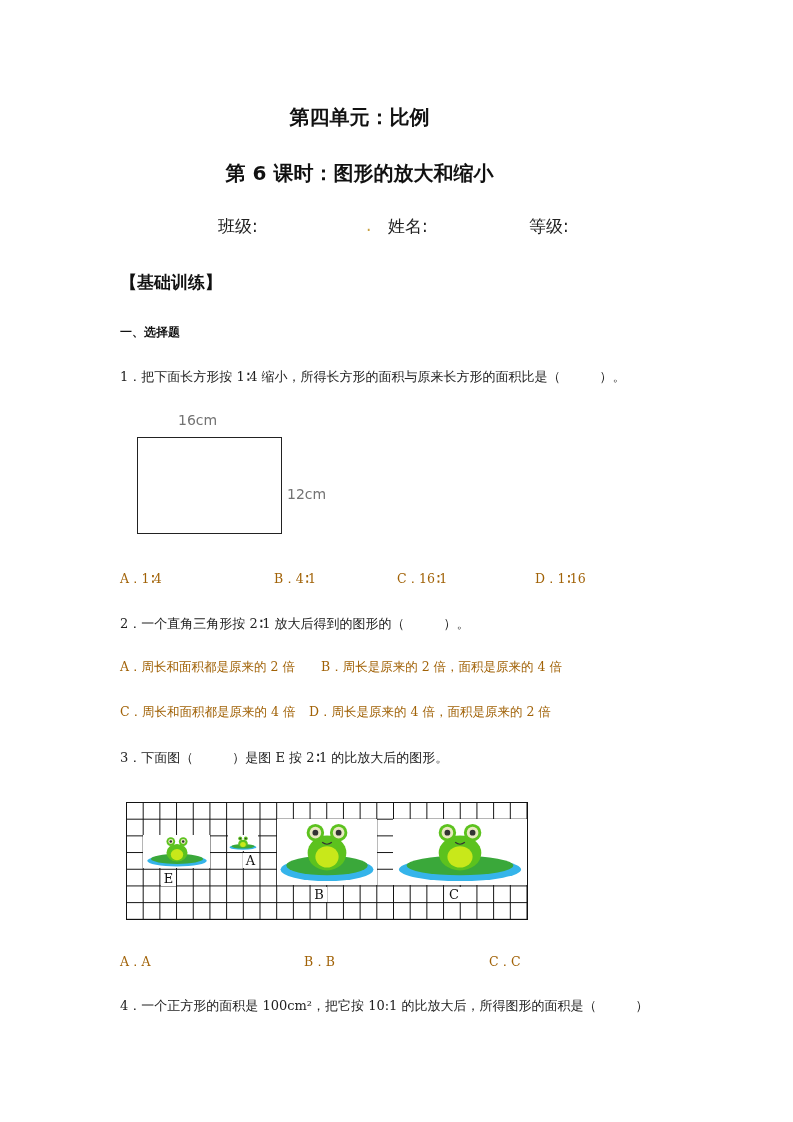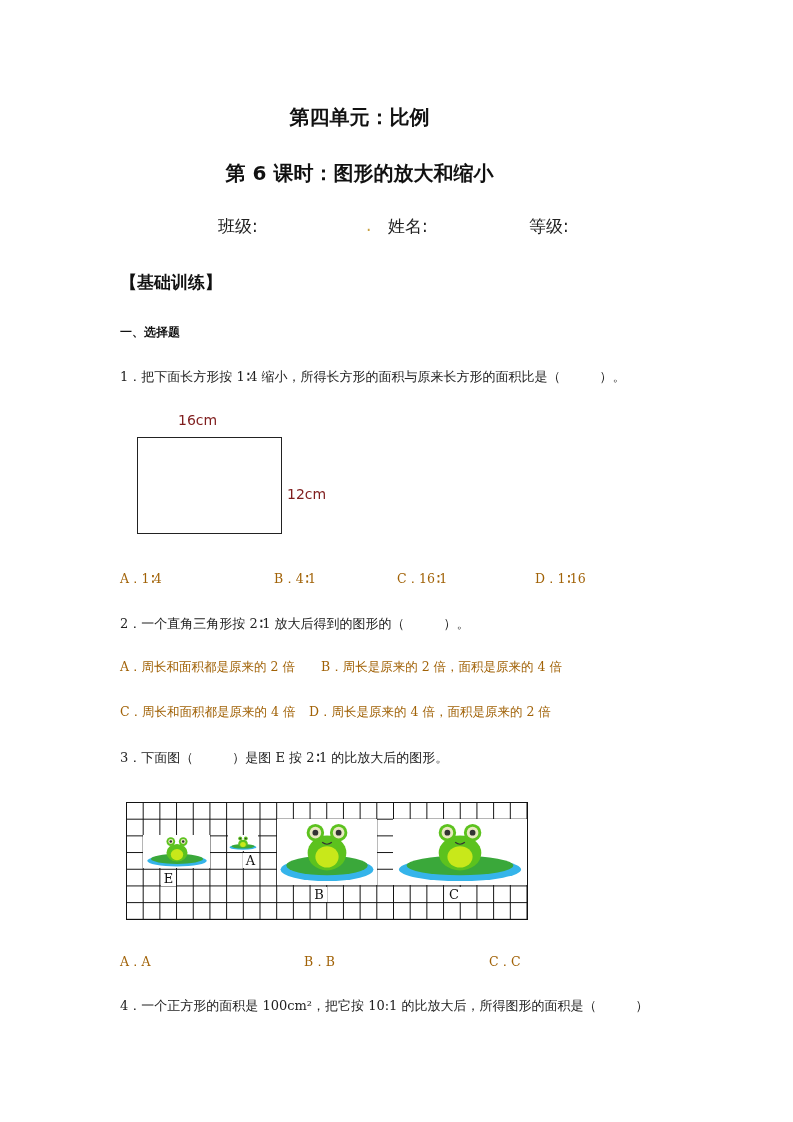--- a/index.html
+++ b/index.html
@@ -7,21 +7,21 @@
          font-family: "DejaVu Serif", "Liberation Serif", serif; color: #111; }
   .abs { position: absolute; white-space: nowrap; }
   .title { font-family: "DejaVu Sans", "Liberation Sans", sans-serif; font-weight: bold; font-size: 20px; left: 0; width: 719px; text-align: center; }
   .info { font-family: "DejaVu Sans", "Liberation Sans", sans-serif; font-size: 17px; color: #222; }
   .section { font-family: "DejaVu Sans", "Liberation Sans", sans-serif; font-weight: bold; font-size: 17px; }
   .sub { font-family: "DejaVu Sans", "Liberation Sans", sans-serif; font-weight: bold; font-size: 12px; text-align: right; }
   .q { font-size: 13px; color: #222; }
   .opt { font-size: 12.5px; color: #a16207; }
   .dot { color: #c8a040; }
   .rect { position: absolute; left: 137px; top: 437px; width: 145px; height: 97px; border: 1.5px solid #222; box-sizing: border-box; }
-  .dim { font-family: "DejaVu Sans", "Liberation Sans", sans-serif; font-size: 14px; color: #7f1d1d; }
+  .dim { font-family: "DejaVu Sans", "Liberation Sans", sans-serif; font-size: 14px; color: #737373; }
   .grid { position: absolute; left: 126px; top: 802px; width: 401px; height: 117px;
           background-image:
             linear-gradient(to right, #111 1.2px, transparent 1.2px),
             linear-gradient(to bottom, #111 1.2px, transparent 1.2px);
           background-size: 16.7px 16.7px;
           border-right: 1.2px solid #111; border-bottom: 1.2px solid #111; box-sizing: content-box; }
   .frog-box { position: absolute; background: #fff; display: flex; align-items: center; justify-content: center; }
   .lbl { position: absolute; font-family: "DejaVu Serif", "Liberation Serif", serif; font-size: 13px; background: #fff; line-height: 15px; text-align: center; }
   svg { display: block; }
 </style>

